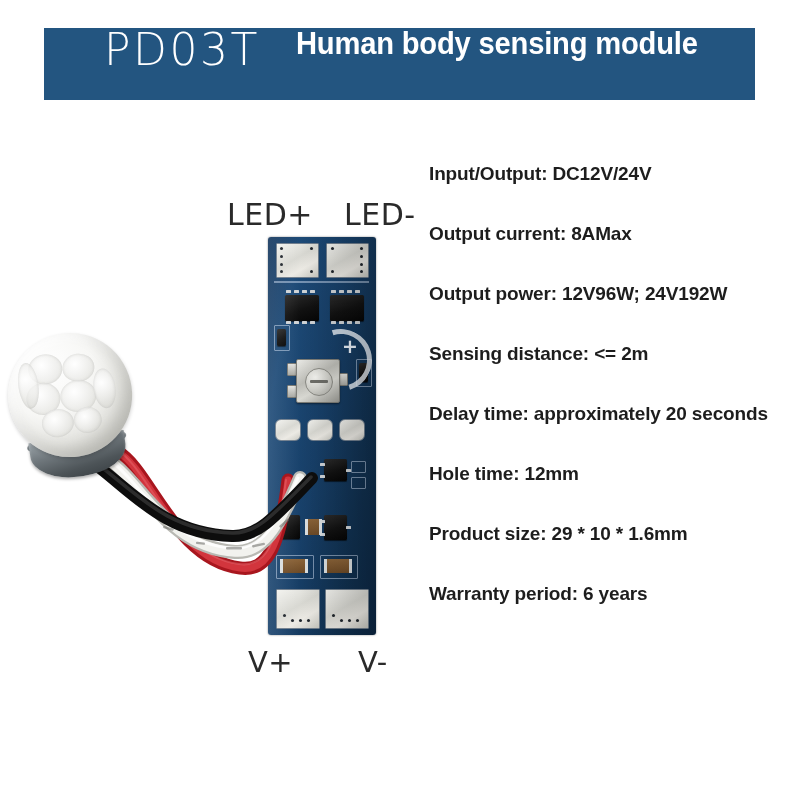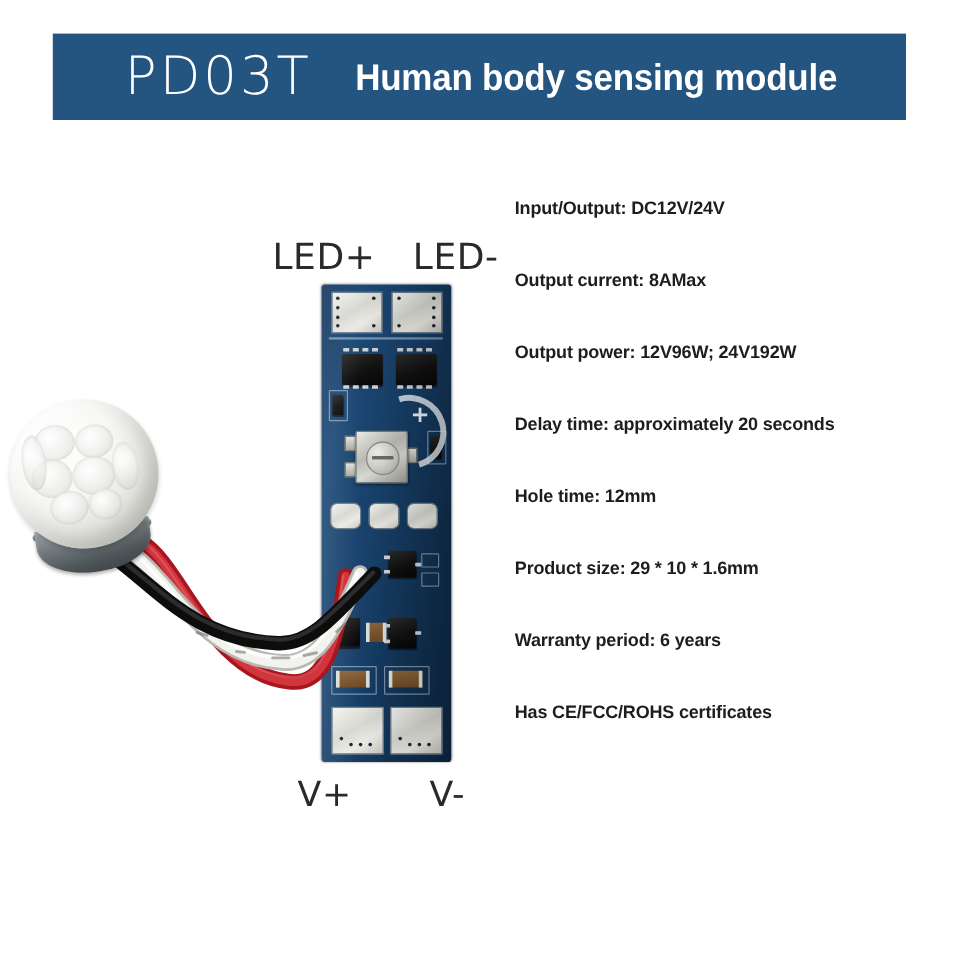--- a/index.html
+++ b/index.html
@@ -22,21 +22,20 @@
 
   
   .banner {
     position: absolute;
     left: 44px;
     top: 28px;
     width: 711px;
     height: 72px;
     background: #235580;
     display: flex;
-    align-items: center;
     box-sizing: border-box;
     padding-left: 60px;
   }
   .banner-model {
     color: #ffffff;
     font-size: 44px;
     font-weight: 300;
     letter-spacing: 2.5px;
     line-height: 1;
     font-family: "DejaVu Sans", sans-serif;
@@ -55,21 +54,21 @@
   }
 
   
   .spec-list {
     position: absolute;
     left: 429px;
     top: 163px;
     width: 360px;
   }
   .spec-item {
-    font-size: 15px;
+    font-size: 19px;
     font-weight: bold;
     color: #1d1d1d;
     height: 60px;
     line-height: 22px;
     letter-spacing: -0.15px;
     white-space: nowrap;
   }
 
   
   .term-label {
@@ -410,20 +409,20 @@
       <div class="facet" style="left:62px; top:76px; width:28px; height:26px;"></div>
       <div class="facet" style="left:12px; top:24px; width:20px; height:46px; border-radius:50%;"></div>
       <div class="facet" style="left:86px; top:40px; width:22px; height:40px; border-radius:50%;"></div>
     </div>
   </div>
 
   <div class="spec-list">
     <div class="spec-item">Input/Output: DC12V/24V</div>
     <div class="spec-item">Output current: 8AMax</div>
     <div class="spec-item">Output power: 12V96W; 24V192W</div>
+    <div class="spec-item">Sensing distance: &lt;= 2m</div>
     <div class="spec-item">Delay time: approximately 20 seconds</div>
     <div class="spec-item">Hole time: 12mm</div>
     <div class="spec-item">Product size: 29 * 10 * 1.6mm</div>
     <div class="spec-item">Warranty period: 6 years</div>
-    <div class="spec-item">Has CE/FCC/ROHS certificates</div>
   </div>
 
 </div>
 
 </body></html>

